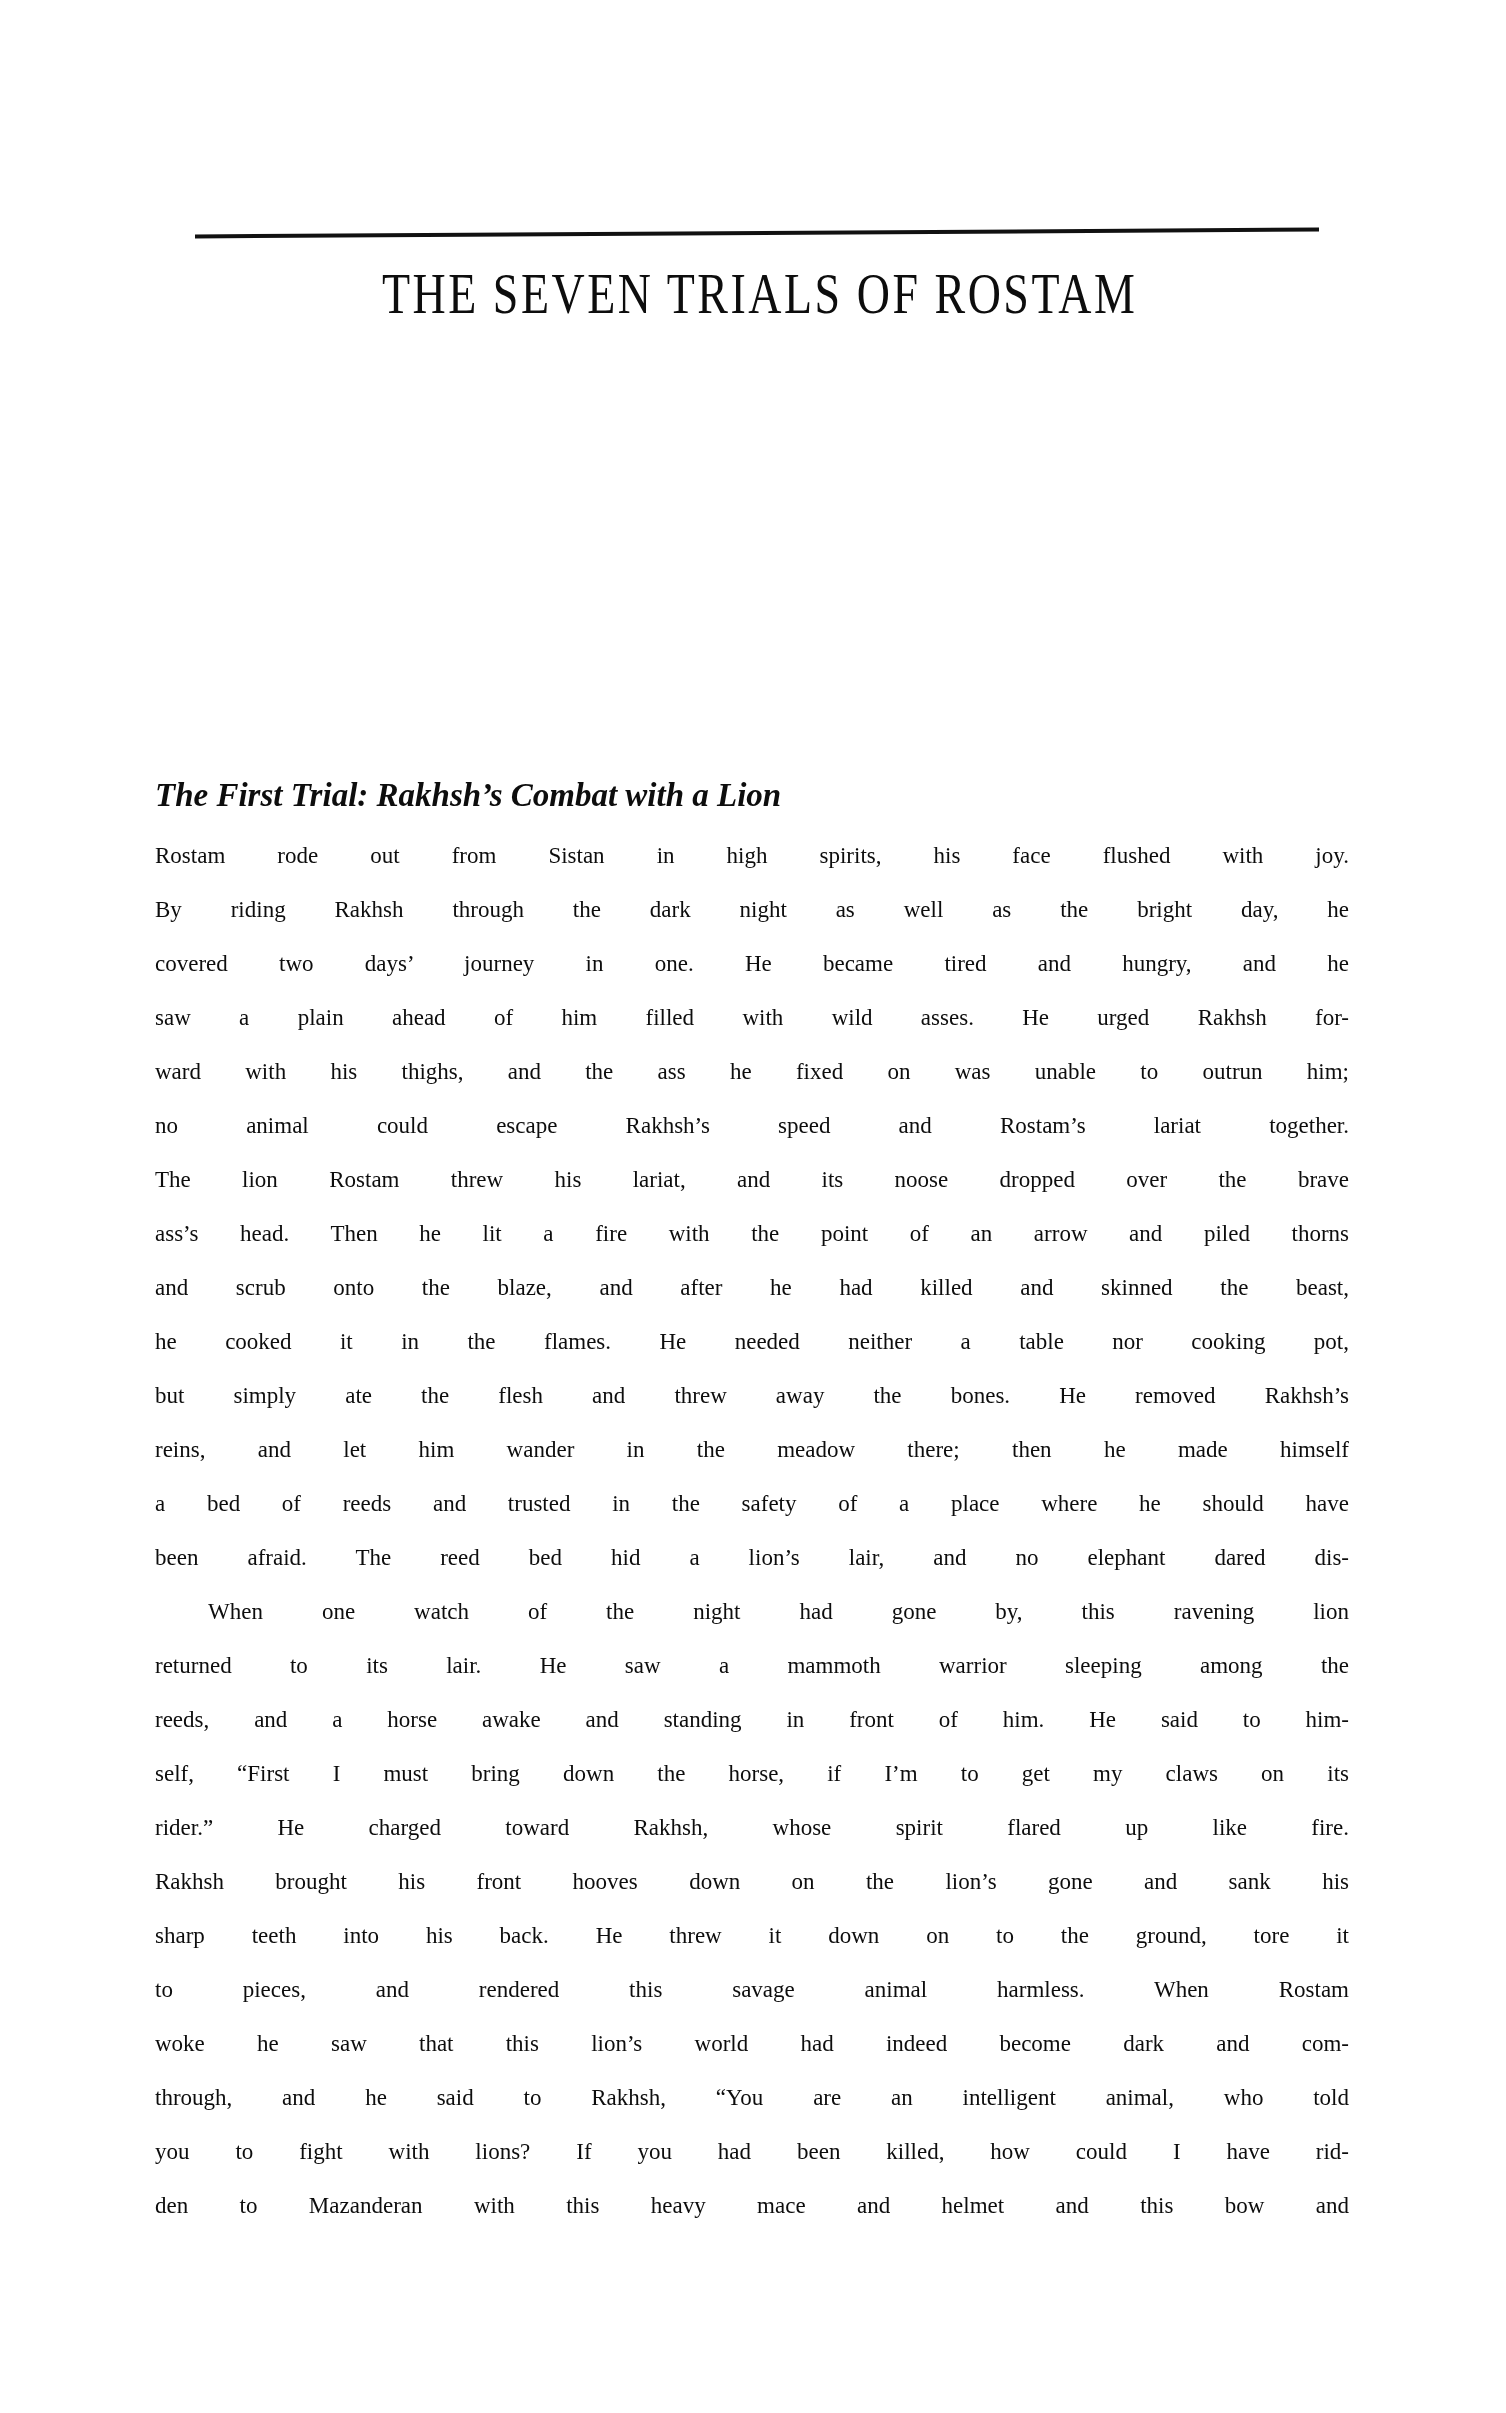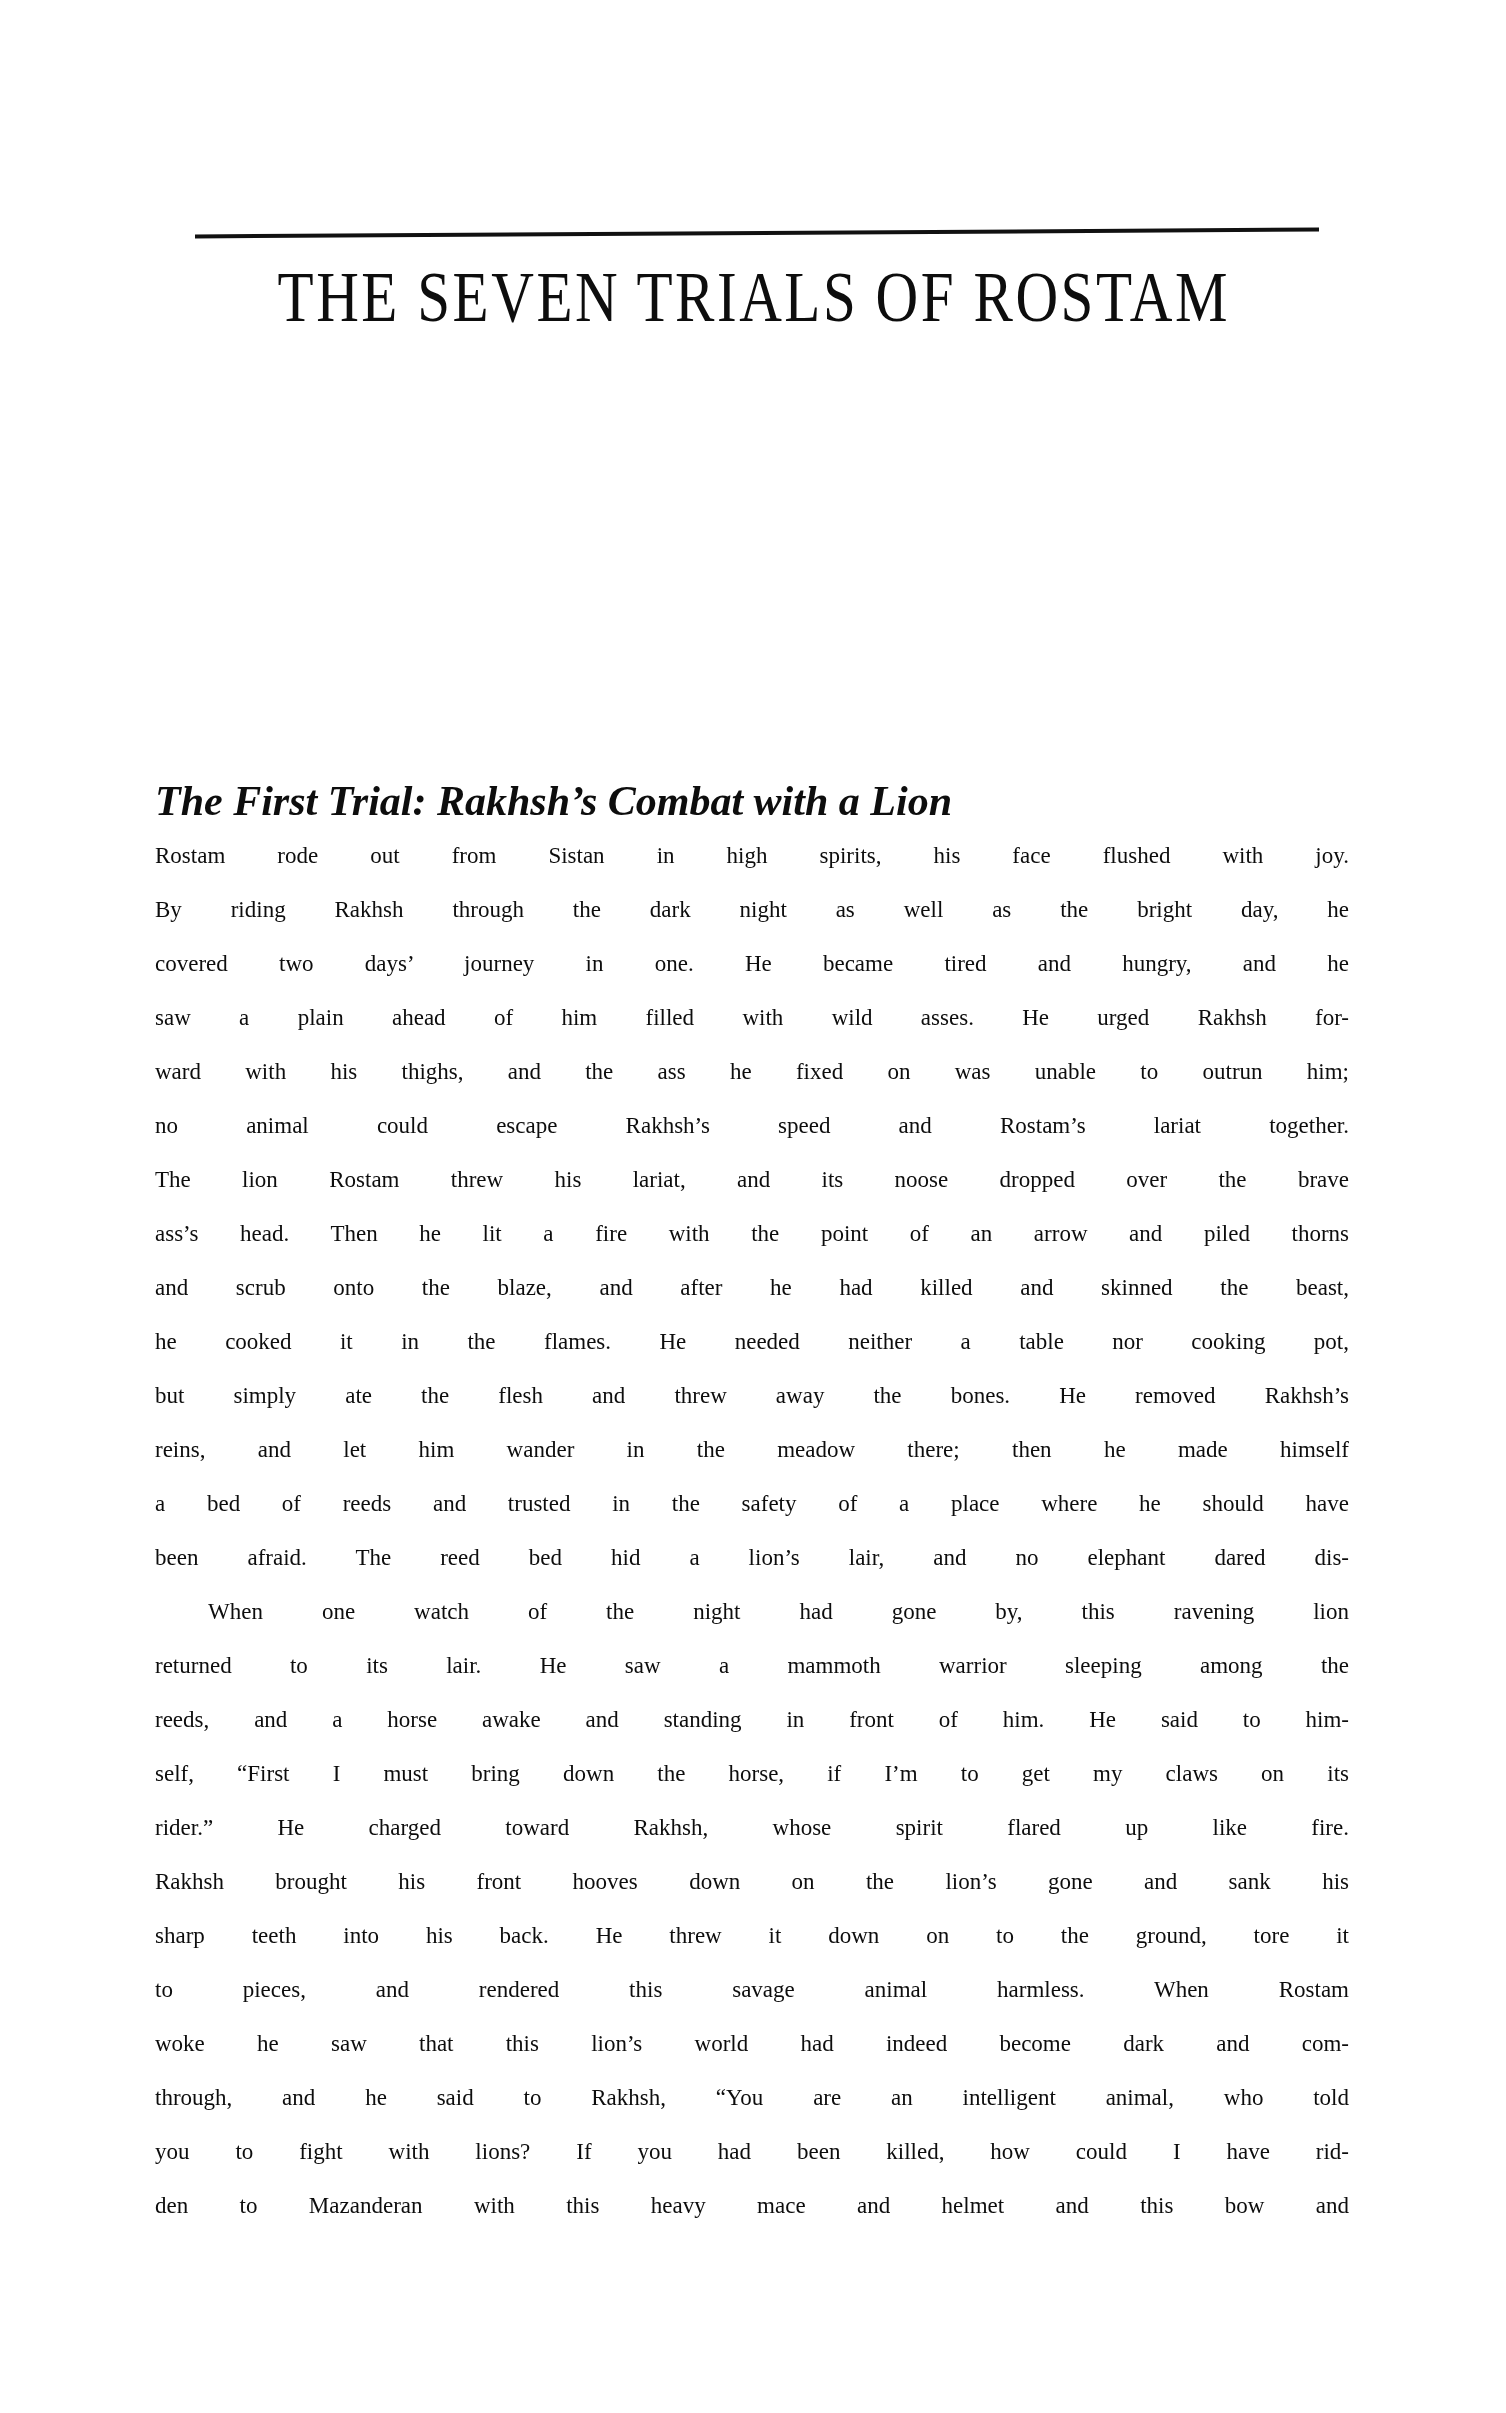--- a/index.html
+++ b/index.html
@@ -23,40 +23,40 @@
     width: 1124px;
     height: 3.9px;
     background: #111111;
     transform: rotate(-0.35deg);
   }
   .chapter-title {
     position: absolute;
     left: 155px;
     top: 256px;
     width: 1194px;
-    margin: 2px;
+    margin: 8px;
     text-align: center;
-    font-size: 72px;
+    font-size: 56px;
     font-weight: 400;
     line-height: 1.1;
     white-space: nowrap;
   }
   .chapter-title .squeeze {
     display: inline-block;
     letter-spacing: 3.1px;
     transform: scaleX(0.82);
     transform-origin: center;
   }
   .section-heading {
     position: absolute;
     left: 155px;
     top: 776px;
     width: 1194px;
     margin: 0;
-    font-size: 42px;
+    font-size: 33px;
     font-weight: 700;
     font-style: italic;
     line-height: 1.2;
   }
   .body-text {
     position: absolute;
     left: 155px;
     top: 829px;
     width: 1194px;
     font-size: 23px;

